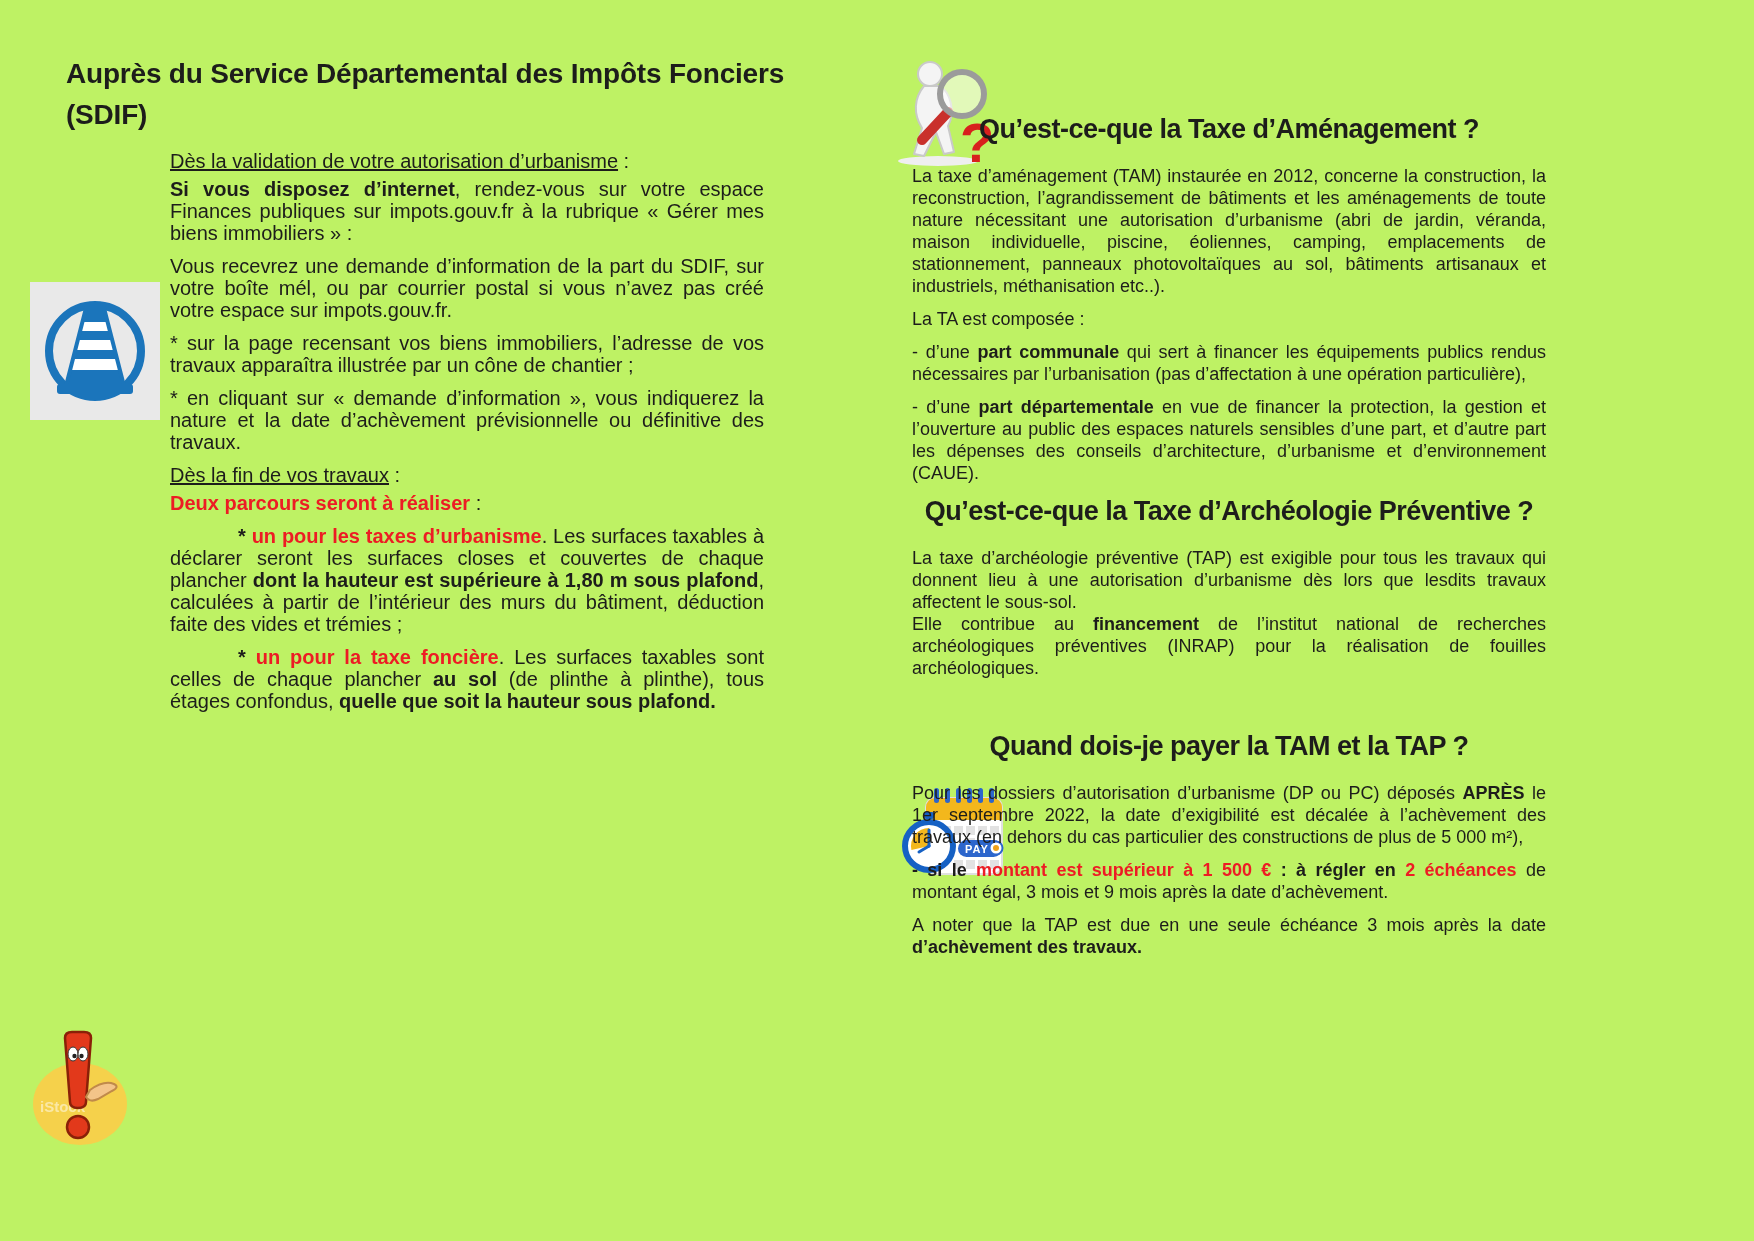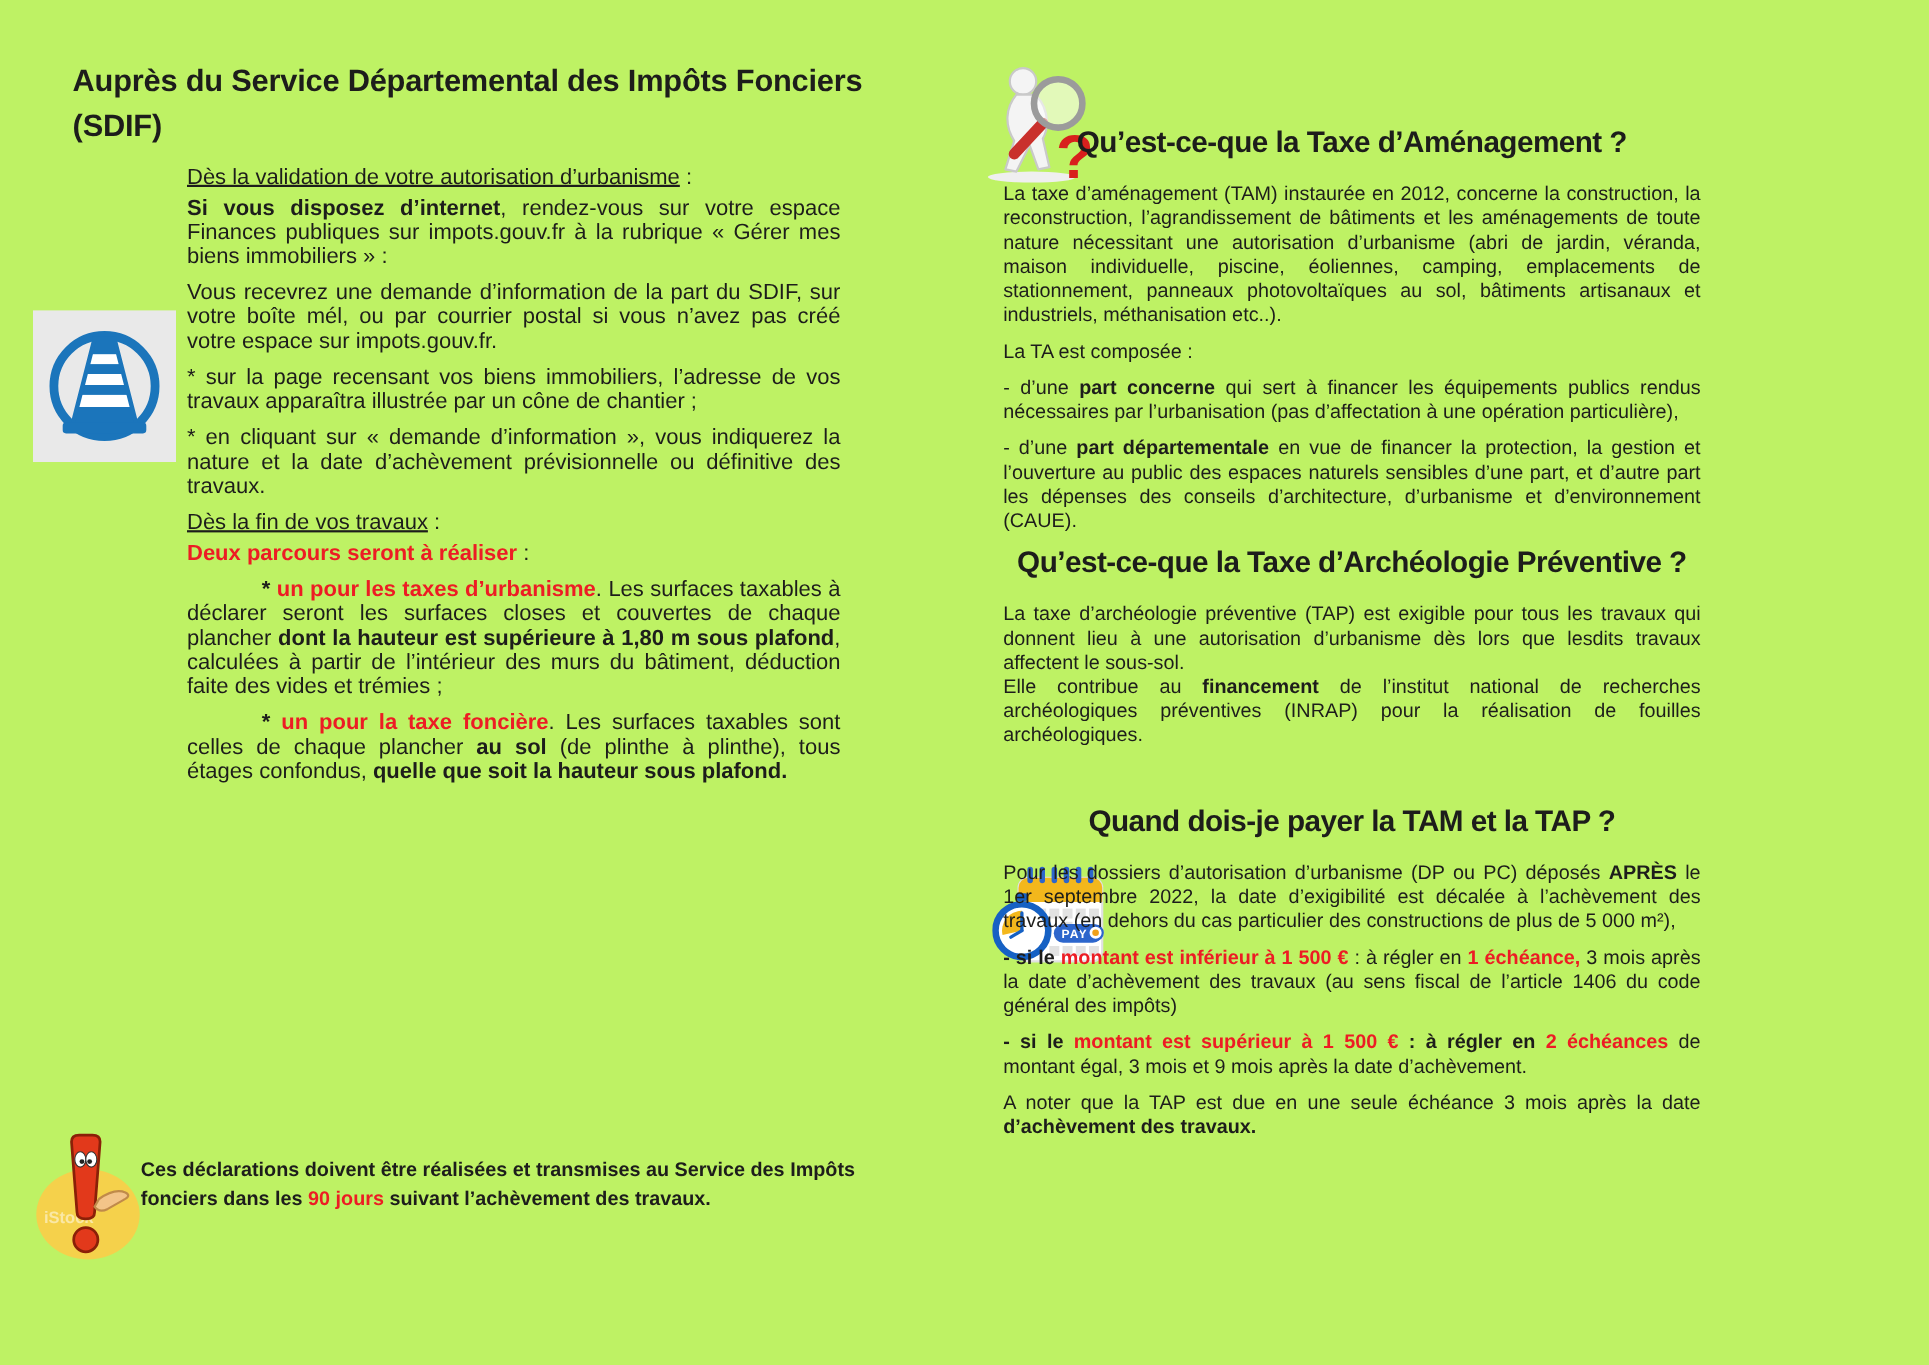--- a/index.html
+++ b/index.html
@@ -82,23 +82,20 @@
       <path d="M33,10 Q33,4 40,4 L52,4 Q59,4 59,10 L54,74 Q54,80 46,80 Q38,80 38,74 Z" fill="#e2391b" stroke="#8a2008" stroke-width="2.5"></path>
       <ellipse cx="41" cy="26" rx="5" ry="7" fill="#ffffff" stroke="#333333" stroke-width="1"></ellipse>
       <ellipse cx="51" cy="26" rx="5" ry="7" fill="#ffffff" stroke="#333333" stroke-width="1"></ellipse>
       <circle cx="42.5" cy="28" r="2.2" fill="#222222"></circle>
       <circle cx="49.5" cy="28" r="2.2" fill="#222222"></circle>
       <circle cx="46" cy="99" r="11" fill="#e2391b" stroke="#8a2008" stroke-width="2.5"></circle>
       <path d="M58,62 q14,-10 24,-6 q6,3 -2,7 l-14,8 q-8,4 -12,-2 z" fill="#f3c489" stroke="#c08a4a" stroke-width="2"></path>
     </svg>
   </div>
 
-  <div class="note">
-      <p><span>Ces déclarations doivent être réalisées et transmises au Service des Impôts fonciers dans les </span><span class="r">90 jours</span><span> suivant l’achèvement des travaux.</span></p>
-    </div>
 
   <div class="icon icon-figure">
     <svg width="112" height="112" viewBox="0 0 112 112" aria-hidden="true">
       <ellipse cx="52" cy="105" rx="40" ry="5" fill="#efefef"></ellipse>
       <circle cx="44" cy="18" r="12" fill="#f4f4f4" stroke="#c9c9c9" stroke-width="2"></circle>
       <path d="M38,30 C28,42 27,58 36,72 L28,98 L38,100 L50,76 L58,98 L68,96 L62,70 C70,56 64,36 54,30 Z" fill="#f4f4f4" stroke="#c9c9c9" stroke-width="2" stroke-linejoin="round"></path>
       <line x1="62" y1="56" x2="36" y2="84" stroke="#c9302c" stroke-width="10" stroke-linecap="round"></line>
       <circle cx="76" cy="38" r="22" fill="#ffffff" fill-opacity="0.55" stroke="#9b9b9b" stroke-width="6"></circle>
       <text x="74" y="106" font-size="56" font-weight="bold" fill="#d8201d" font-family="'Liberation Sans',sans-serif">?</text>
     </svg>
@@ -137,25 +134,24 @@
       <path d="M27,64 L27,46 A18,18 0 0 0 9.4,68 Z" fill="#f3b71c"></path>
       <line x1="27" y1="64" x2="27" y2="48" stroke="#1661c4" stroke-width="3" stroke-linecap="round"></line>
       <line x1="27" y1="64" x2="17" y2="70" stroke="#1661c4" stroke-width="3" stroke-linecap="round"></line>
     </svg>
   </div>
 
   <div class="right-body">
       <h2>Qu’est-ce-que la Taxe d’Aménagement ?</h2>
       <p><span>La taxe d’aménagement (TAM) instaurée en 2012, concerne la construction, la reconstruction, l’agrandissement de bâtiments et les aménagements de toute nature nécessitant une autorisation d’urbanisme (abri de jardin, véranda, maison individuelle, piscine, éoliennes, camping, emplacements de stationnement, panneaux photovoltaïques au sol, bâtiments artisanaux et industriels, méthanisation etc..).</span></p>
       <p><span>La TA est composée :</span></p>
-      <p><span>- d’une </span><span class="b">part concerne</span><span> qui sert à financer les équipements publics rendus nécessaires par l’urbanisation (pas d’affectation à une opération particulière),</span></p>
+      <p><span>- d’une </span><span class="b">part communale</span><span> qui sert à financer les équipements publics rendus nécessaires par l’urbanisation (pas d’affectation à une opération particulière),</span></p>
       <p><span>- d’une </span><span class="b">part départementale</span><span> en vue de financer la protection, la gestion et l’ouverture au public des espaces naturels sensibles d’une part, et d’autre part les dépenses des conseils d’architecture, d’urbanisme et d’environnement (CAUE).</span></p>
       <h2>Qu’est-ce-que la Taxe d’Archéologie Préventive ?</h2>
       <p class="no-gap"><span>La taxe d’archéologie préventive (TAP) est exigible pour tous les travaux qui donnent lieu à une autorisation d’urbanisme dès lors que lesdits travaux affectent le sous-sol.</span></p>
       <p><span>Elle contribue au </span><span class="b">financement</span><span> de l’institut national de recherches archéologiques préventives (INRAP) pour la réalisation de fouilles archéologiques.</span></p>
       <h2 class="gap-lg">Quand dois-je payer la TAM et la TAP ?</h2>
       <p><span>Pour les dossiers d’autorisation d’urbanisme (DP ou PC) déposés </span><span class="b">APRÈS</span><span> le 1er septembre 2022, la date d’exigibilité est décalée à l’achèvement des travaux (en dehors du cas particulier des constructions de plus de 5 000 m²),</span></p>
-      <p><span class="b">- si le </span><span class="b r">montant est inférieur à 1 500 €</span><span> : à régler en </span><span class="b r">1 échéance,</span><span> 3 mois après la date d’achèvement des travaux (au sens fiscal de l’article 1406 du code général des impôts)</span></p>
       <p><span class="b">- si le </span><span class="b r">montant est supérieur à 1 500 €</span><span class="b"> : à régler en </span><span class="b r">2 échéances</span><span> de montant égal, 3 mois et 9 mois après la date d’achèvement.</span></p>
       <p><span>A noter que la TAP est due en une seule échéance 3 mois après la date </span><span class="b">d’achèvement des travaux.</span></p>
     </div>
 
 </div>
 
 </body></html>

